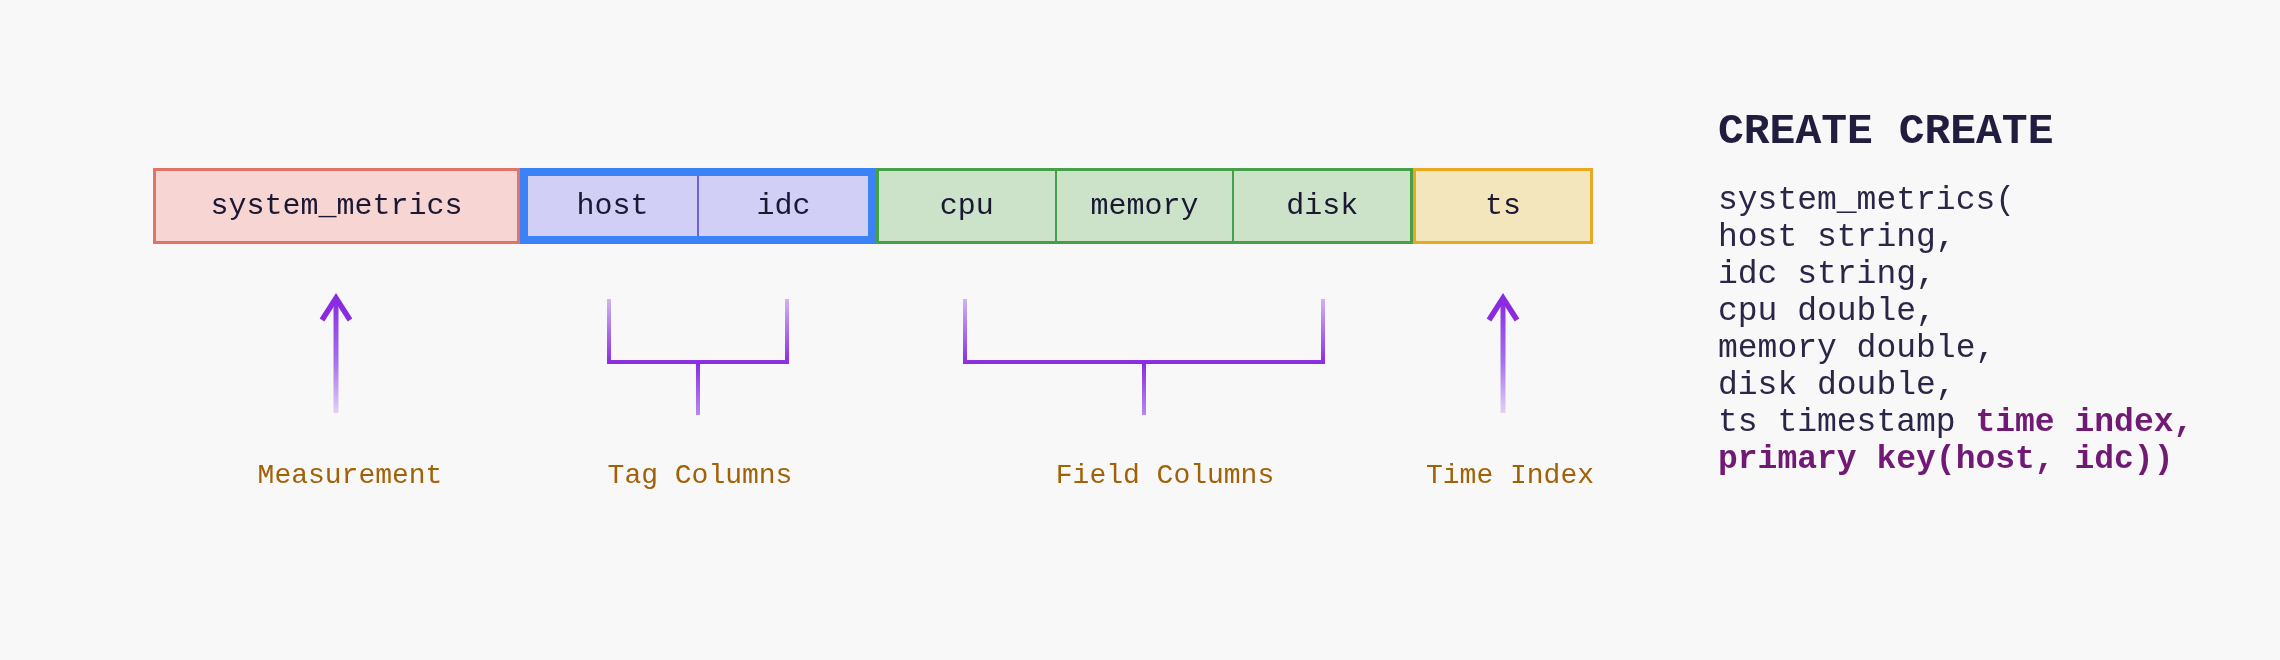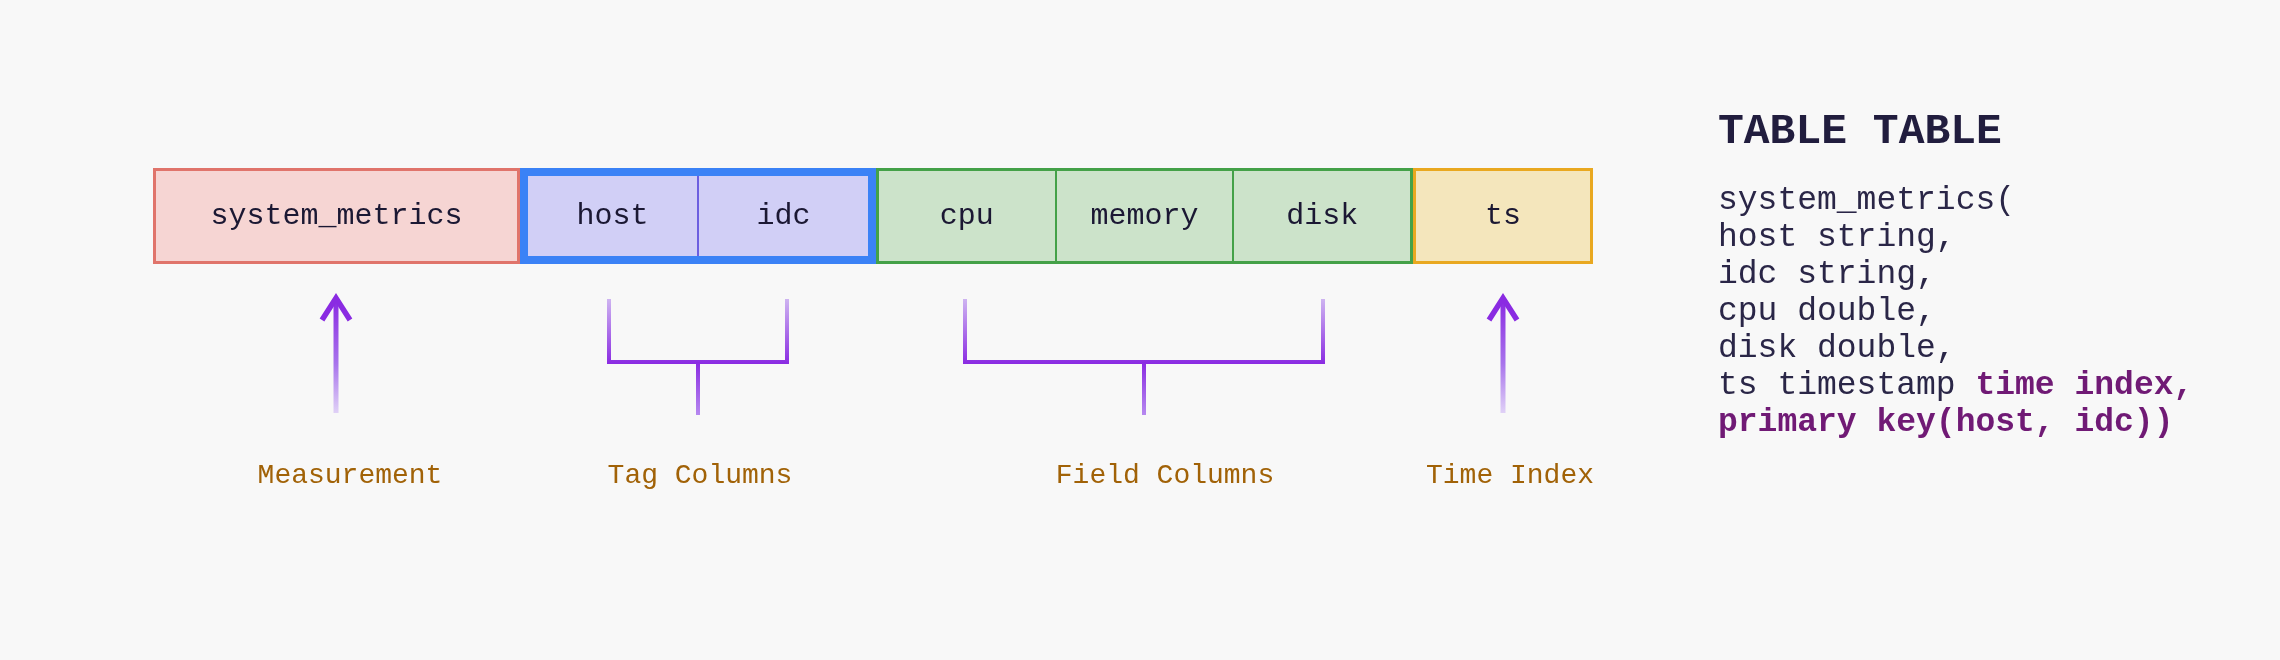--- a/index.html
+++ b/index.html
@@ -17,21 +17,21 @@
   
   .strip {
     position: absolute;
     left: 153px;
     top: 168px;
     height: 96px;
     display: flex;
   }
   .box, .group {
     box-sizing: border-box;
-    height: 96px;
+    height: 76px;
   }
   .box {
     display: flex;
     align-items: center;
     justify-content: center;
   }
   .group { display: flex; }
   .group .cell {
     flex: 1 1 0;
     display: flex;
@@ -167,25 +167,26 @@
       <path d="M 1489 320 L 1503 298 L 1517 320" fill="none" stroke="#8a2be2" stroke-width="5.5"></path>
     </g>
   </svg>
 
   <div class="anno-label anno-measurement">Measurement</div>
   <div class="anno-label anno-tag">Tag Columns</div>
   <div class="anno-label anno-field">Field Columns</div>
   <div class="anno-label anno-time">Time Index</div>
 
   <div class="sql-panel">
-    <div class="sql-heading">TABLE TABLE</div>
+    <div class="sql-heading">CREATE CREATE</div>
     <div class="sql-lines" id="sql-lines">
         <div class="sql-line"><span>system_metrics(</span></div>
         <div class="sql-line"><span>host string,</span></div>
         <div class="sql-line"><span>idc string,</span></div>
         <div class="sql-line"><span>cpu double,</span></div>
+        <div class="sql-line"><span>memory double,</span></div>
         <div class="sql-line"><span>disk double,</span></div>
         <div class="sql-line"><span>ts timestamp </span><span class="bold">time index,</span></div>
         <div class="sql-line"><span class="bold">primary key(host, idc))</span></div>
       </div>
   </div>
 
 </div>
 
 </body></html>

